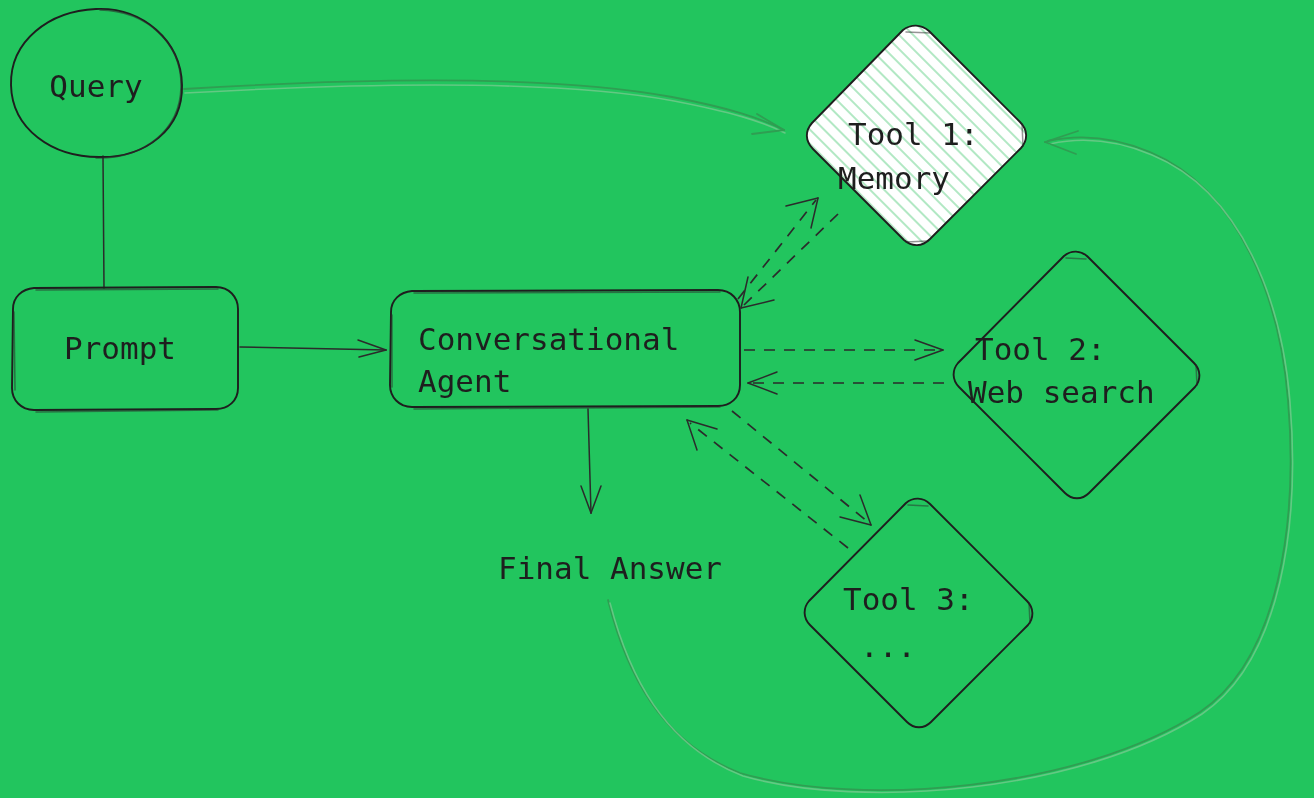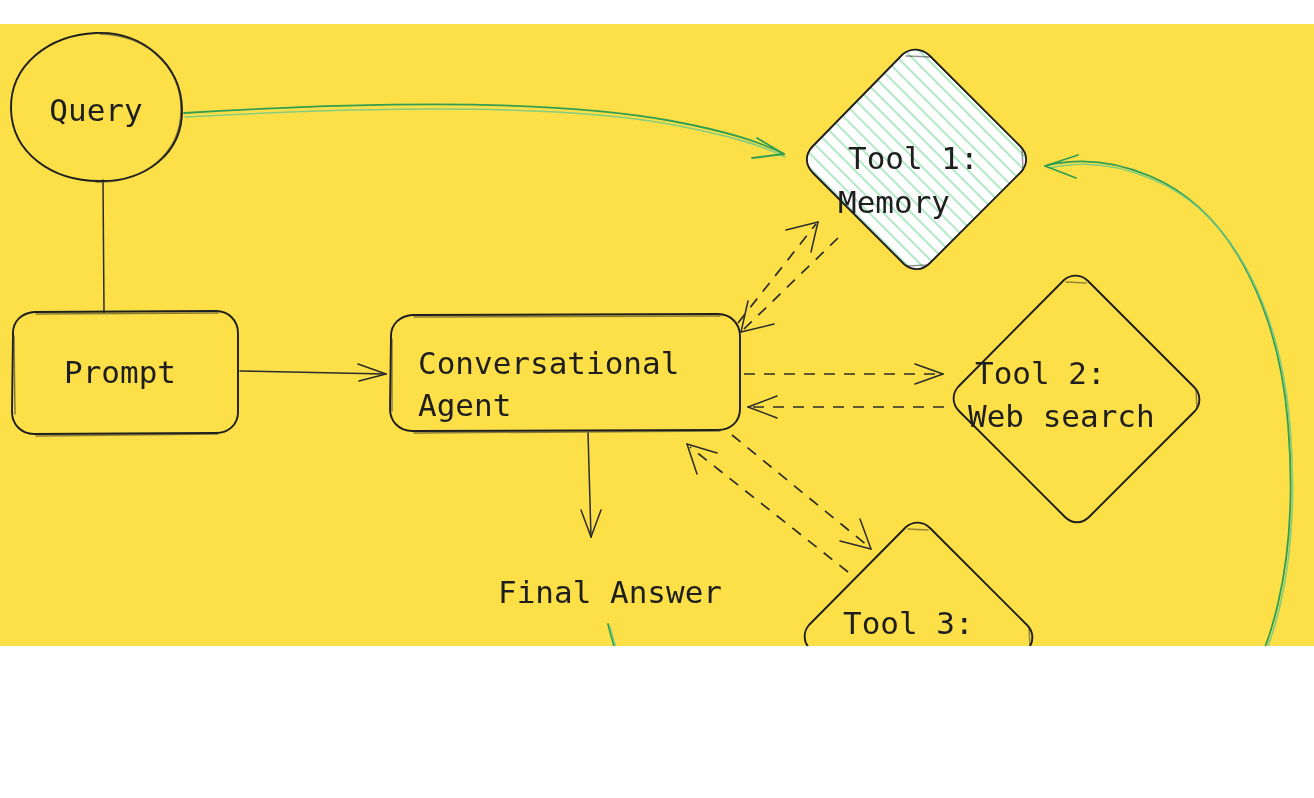--- a/index.html
+++ b/index.html
@@ -7,24 +7,23 @@
     margin: 0;
     padding: 0;
     background: #ffffff;
   }
   body {
     font-family: "DejaVu Sans Mono", monospace;
   }
   #canvas-wrap {
     position: relative;
     width: 1314px;
-    height: 622px;
-    background: #fde047;
+    height: 798px;
+    background: #22c55e;
     overflow: hidden;
-    margin-top: 24px;
   }
   svg#diagram {
     display: block;
     width: 1314px;
     height: 798px;
   }
   .node-label {
     font-family: "DejaVu Sans Mono", monospace;
     font-size: 31px;
     fill: #1e1e1e;

